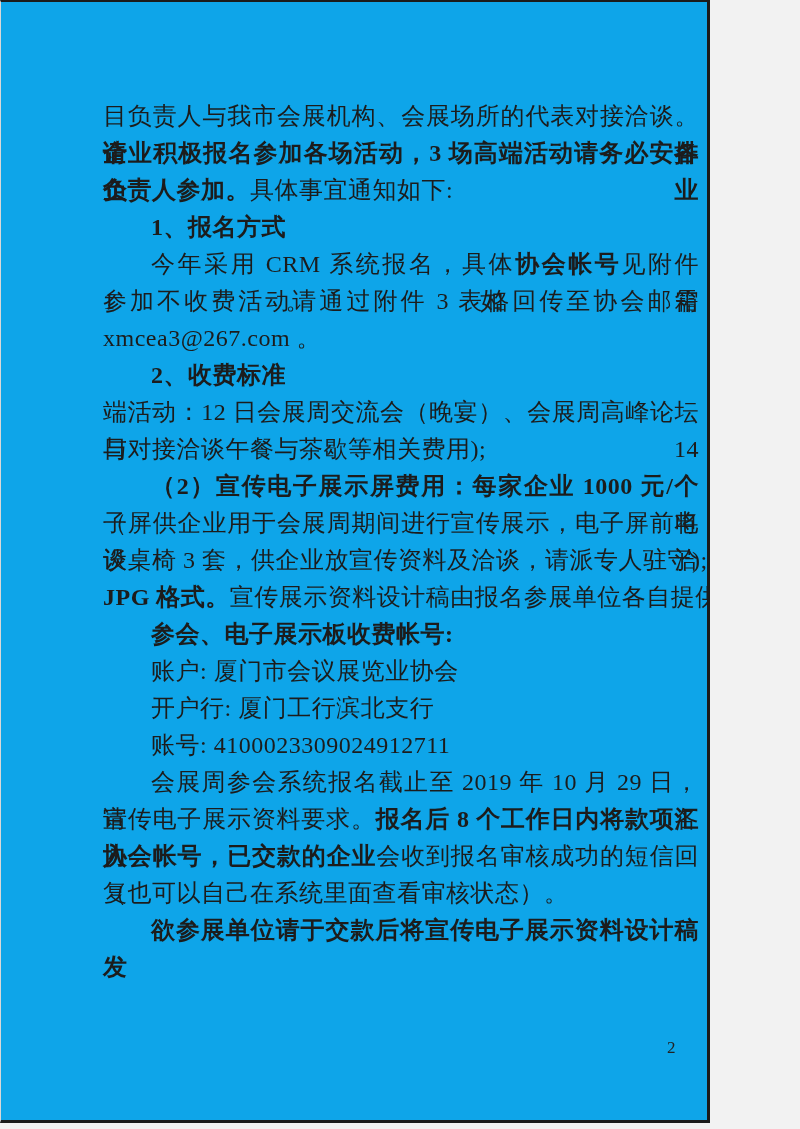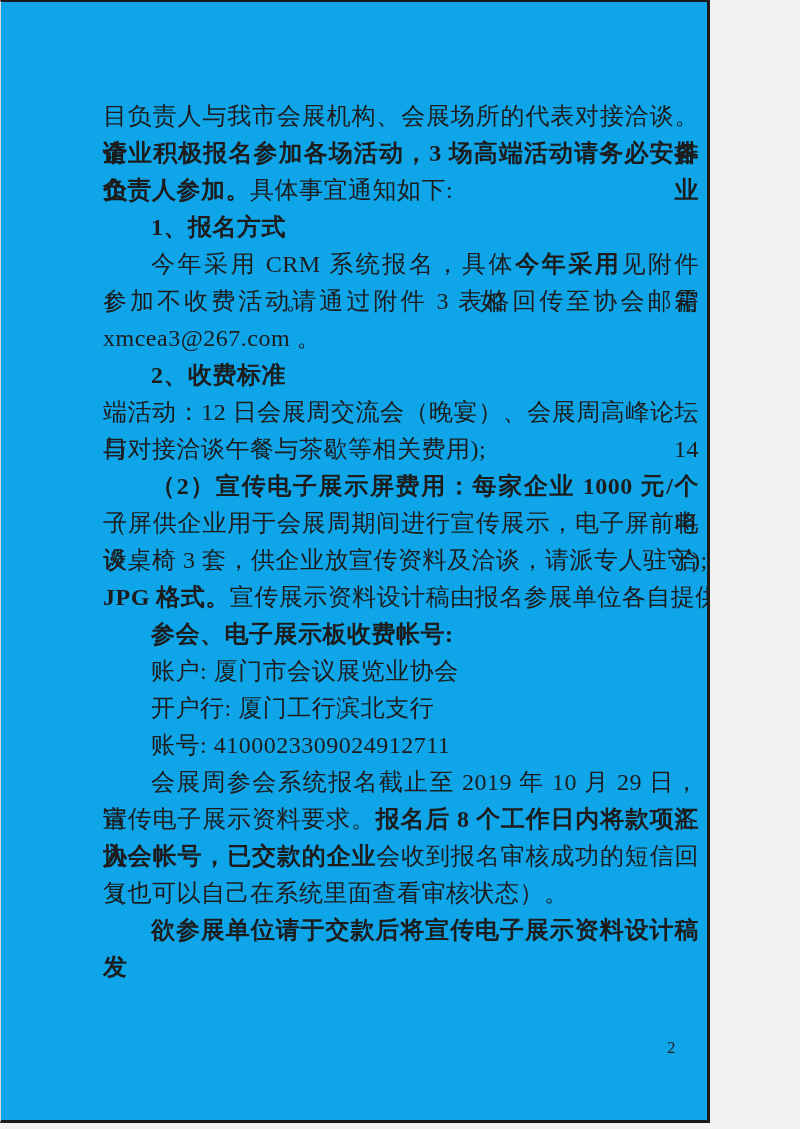--- a/index.html
+++ b/index.html
@@ -47,21 +47,21 @@
 </style>
 </head>
 <body>
 
 <div class="doc">
   <div class="content">
     <div class="line fill"><span class="r">目负责人与我市会展机构、会展场所的代表对接洽谈。</span><span class="b">请各</span></div>
     <div class="line fill"><span class="b">企业积极报名参加各场活动，3 场高端活动请务必安排企业</span></div>
     <div class="line"><span class="b">负责人参加。</span><span class="r">具体事宜通知如下:</span></div>
     <div class="line indent"><span class="b">1、报名方式</span></div>
-    <div class="line fill indent"><span class="r">今年采用 CRM 系统报名，具体</span><span class="b">今年采用</span><span class="r">见附件 1。如需</span></div>
+    <div class="line fill indent"><span class="r">今年采用 CRM 系统报名，具体</span><span class="b">协会帐号</span><span class="r">见附件 1。如需</span></div>
     <div class="line fill"><span class="r">参加不收费活动请通过附件 3 表格回传至协会邮箱</span></div>
     <div class="line"><span class="r">xmcea3@267.com 。</span></div>
     <div class="line indent"><span class="b">2、收费标准</span></div>
     <div class="line fill"><span class="r">端活动：12 日会展周交流会（晚宴）、会展周高峰论坛与 14</span></div>
     <div class="line"><span class="r">日对接洽谈午餐与茶歇等相关费用);</span></div>
     <div class="line fill indent"><span class="b">（2）宣传电子展示屏费用：每家企业 1000 元/个</span><span class="r">（电</span></div>
     <div class="line fill"><span class="r">子屏供企业用于会展周期间进行宣传展示，电子屏前将设洽</span></div>
     <div class="line"><span class="r">谈桌椅 3 套，供企业放宣传资料及洽谈，请派专人驻守);</span></div>
     <div class="line"><span class="b">JPG 格式。</span><span class="r">宣传展示资料设计稿由报名参展单位各自提供。</span></div>
     <div class="line indent"><span class="b">参会、电子展示板收费帐号:</span></div>

